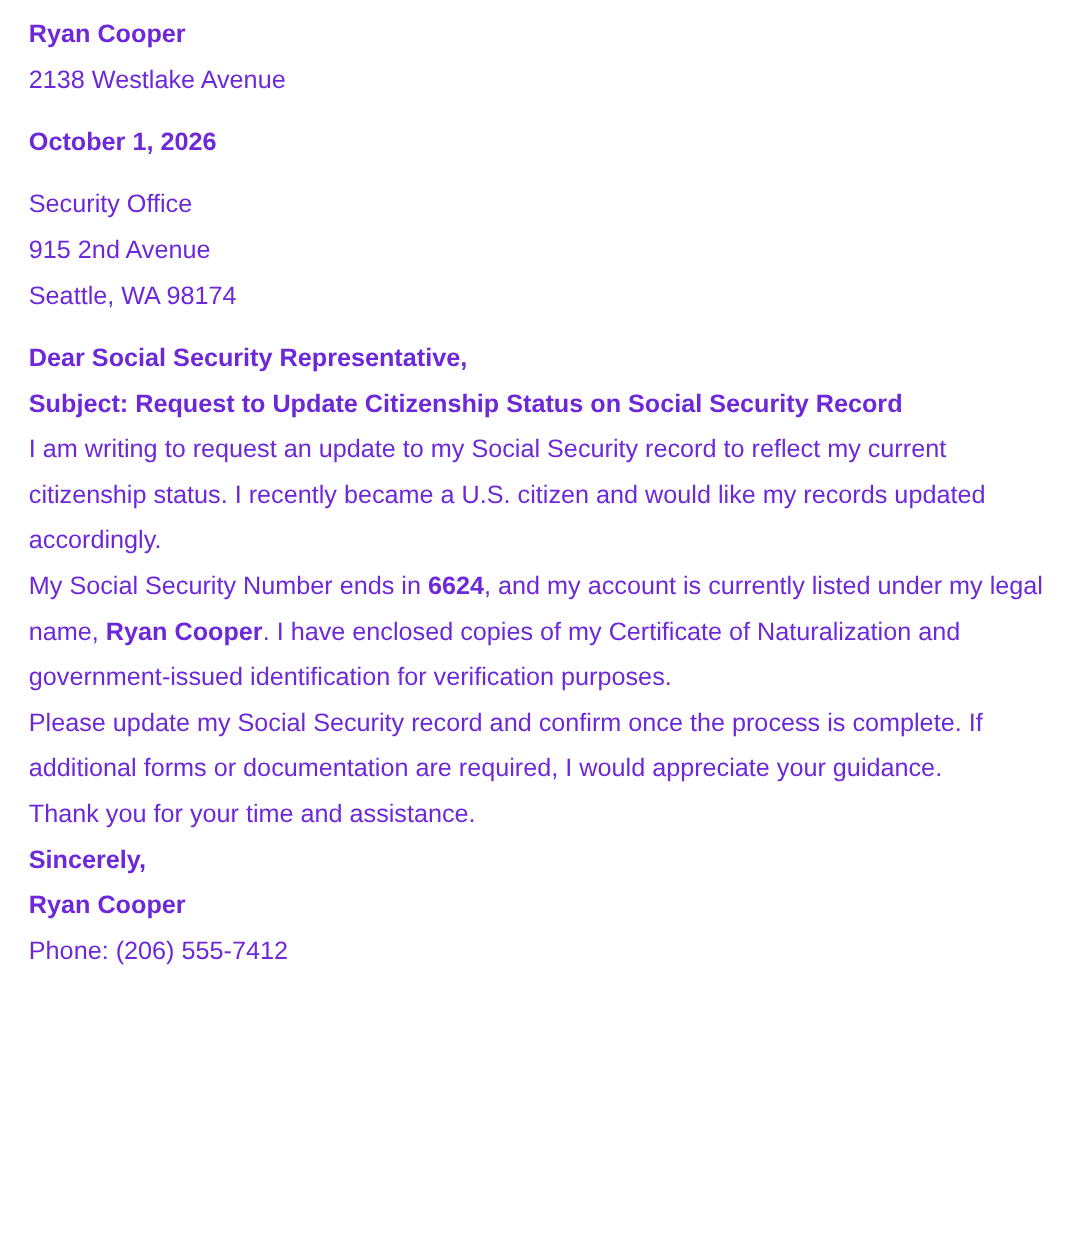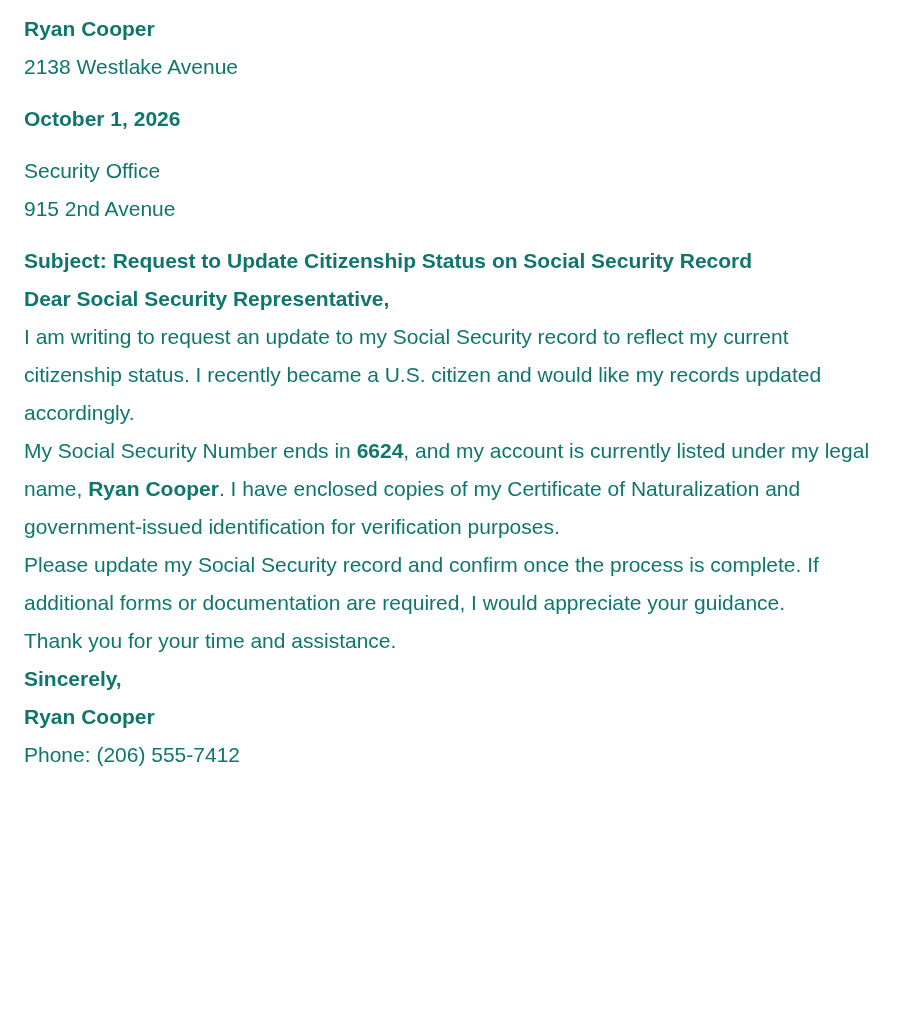--- a/index.html
+++ b/index.html
@@ -9,21 +9,21 @@
   }
   .page {
     width: 900px;
     height: 1032px;
     box-sizing: border-box;
     background: #ffffff;
     padding: 10px 26px 0 24px;
     font-family: "Liberation Sans", sans-serif;
     font-size: 21px;
     line-height: 38px;
-    color: #0f766e;
+    color: #6d28d9;
     overflow: hidden;
   }
   .block {
     margin: 0 0 14px 0;
   }
   .page p {
     margin: 0;
     padding: 0;
   }
   .bold {
@@ -40,25 +40,26 @@
     <p>2138 Westlake Avenue</p>
   </div>
 
   <div class="block">
     <p class="bold">October 1, 2026</p>
   </div>
 
   <div class="block">
     <p>Security Office</p>
     <p>915 2nd Avenue</p>
+    <p>Seattle, WA 98174</p>
   </div>
 
+  <p class="block bold">Dear Social Security Representative,</p>
+
   <p class="block bold">Subject: Request to Update Citizenship Status on Social Security Record</p>
-
-  <p class="block bold">Dear Social Security Representative,</p>
 
   <p class="block">I am writing to request an update to my Social Security record to reflect my current citizenship status. I recently became a U.S. citizen and would like my records updated accordingly.</p>
 
   <p class="block"><span>My Social Security Number ends in </span><span class="bold">6624</span><span>, and my account is currently listed under my legal name, </span><span class="bold">Ryan Cooper</span><span>. I have enclosed copies of my Certificate of Naturalization and government-issued identification for verification purposes.</span></p>
 
   <p class="block">Please update my Social Security record and confirm once the process is complete. If additional forms or documentation are required, I would appreciate your guidance.</p>
 
   <p class="block">Thank you for your time and assistance.</p>
 
   <div class="block">

